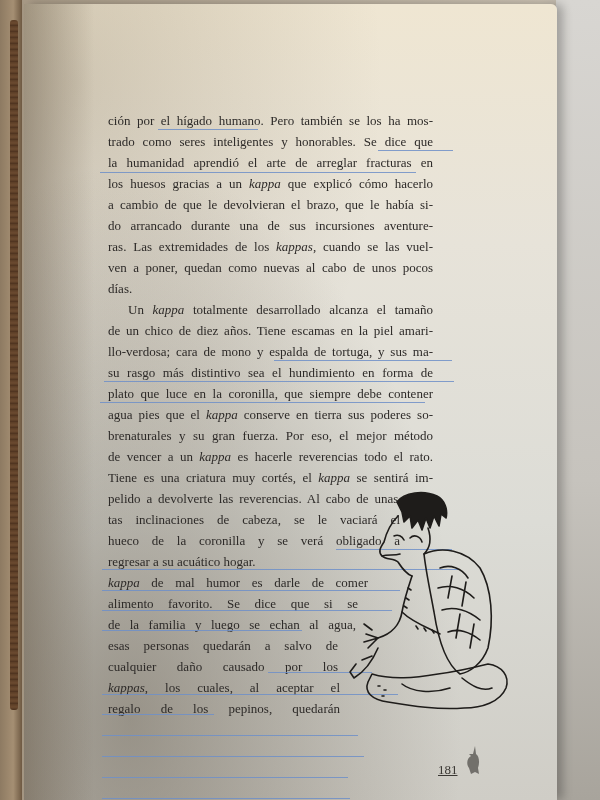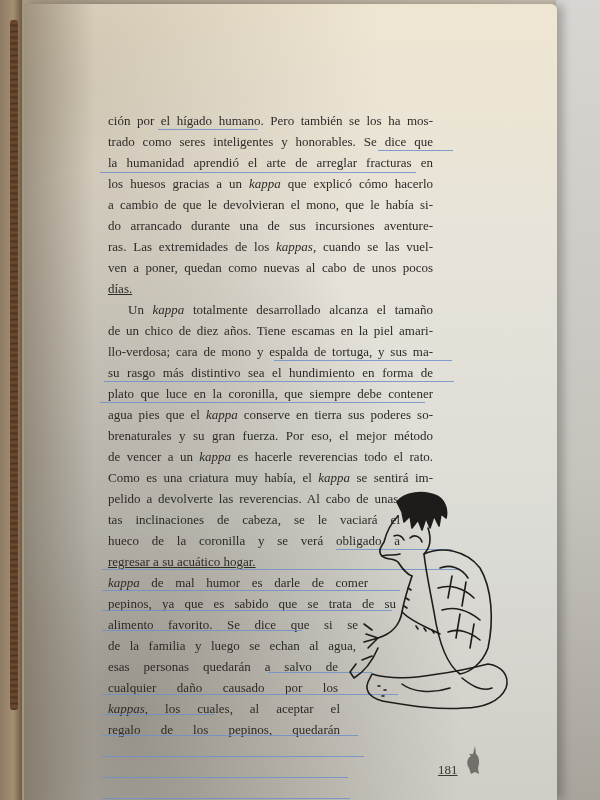--- a/index.html
+++ b/index.html
@@ -47,21 +47,21 @@
     }
     .line {
       position: relative;
       height: 21px;
       line-height: 21px;
       white-space: nowrap;
       text-align: justify;
       text-align-last: justify;
       width: 100%;
     }
-    .line.last { text-align-last: left; text-decoration: underline; }
+    .line.last { text-align-last: left; }
     .line.indent { padding-left: 20px; box-sizing: border-box; }
     .line em { font-style: italic; }
     .hl {
       position: absolute; height: 0; border-top: 1.5px solid #6f8fc8;
       opacity: 0.85;
     }
     .illustration {
       position: absolute; left: 342px; top: 488px; width: 180px; height: 230px;
     }
     .page-number {
@@ -80,40 +80,39 @@
 <div class="binding-strip"></div>
 
 <div class="page"></div>
 <div class="page-shadow-left"></div>
 
 <div class="text-block">
   <div class="line">ción por el hígado humano. Pero también se los ha mos-</div>
   <div class="line">trado como seres inteligentes y honorables. Se dice que</div>
   <div class="line">la humanidad aprendió el arte de arreglar fracturas en</div>
   <div class="line"><span>los huesos gracias a un </span><em>kappa</em><span> que explicó cómo hacerlo</span></div>
-  <div class="line">a cambio de que le devolvieran el mono, que le había si-</div>
+  <div class="line">a cambio de que le devolvieran el brazo, que le había si-</div>
   <div class="line">do arrancado durante una de sus incursiones aventure-</div>
   <div class="line"><span>ras. Las extremidades de los </span><em>kappas</em><span>, cuando se las vuel-</span></div>
   <div class="line">ven a poner, quedan como nuevas al cabo de unos pocos</div>
   <div class="line last">días.</div>
   <div class="line indent"><span>Un </span><em>kappa</em><span> totalmente desarrollado alcanza el tamaño</span></div>
   <div class="line">de un chico de diez años. Tiene escamas en la piel amari-</div>
   <div class="line">llo-verdosa; cara de mono y espalda de tortuga, y sus ma-</div>
   <div class="line">su rasgo más distintivo sea el hundimiento en forma de</div>
   <div class="line">plato que luce en la coronilla, que siempre debe contener</div>
   <div class="line"><span>agua pies que el </span><em>kappa</em><span> conserve en tierra sus poderes so-</span></div>
   <div class="line">brenaturales y su gran fuerza. Por eso, el mejor método</div>
   <div class="line"><span>de vencer a un </span><em>kappa</em><span> es hacerle reverencias todo el rato.</span></div>
-  <div class="line"><span>Como es una criatura muy había, el </span><em>kappa</em><span> se sentirá im-</span></div>
+  <div class="line"><span>Tiene es una criatura muy cortés, el </span><em>kappa</em><span> se sentirá im-</span></div>
   <div class="line">pelido a devolverte las reverencias. Al cabo de unas cuan-</div>
   <div class="line" style="width:292px">tas inclinaciones de cabeza, se le vaciará el</div>
   <div class="line" style="width:292px">hueco de la coronilla y se verá obligado a</div>
   <div class="line last" style="width:292px">regresar a su acuático hogar.</div>
   <div class="line" style="width:260px"><em>kappa</em><span> de mal humor es darle de comer</span></div>
-  <div class="line" style="width:288px">pepinos, ya que es sabido que se trata de su</div>
   <div class="line" style="width:250px">alimento favorito. Se dice que si se</div>
   <div class="line" style="width:248px">de la familia y luego se echan al agua,</div>
   <div class="line" style="width:230px">esas personas quedarán a salvo de</div>
   <div class="line" style="width:230px">cualquier daño causado por los</div>
   <div class="line" style="width:232px"><em>kappas</em><span>, los cuales, al aceptar el</span></div>
   <div class="line" style="width:232px">regalo de los pepinos, quedarán</div>
 
   <div class="hl" style="left:50px; top:19px; width:100px;"></div>
   <div class="hl" style="left:270px; top:40px; width:75px;"></div>
   <div class="hl" style="left:-8px; top:62px; width:316px;"></div>

